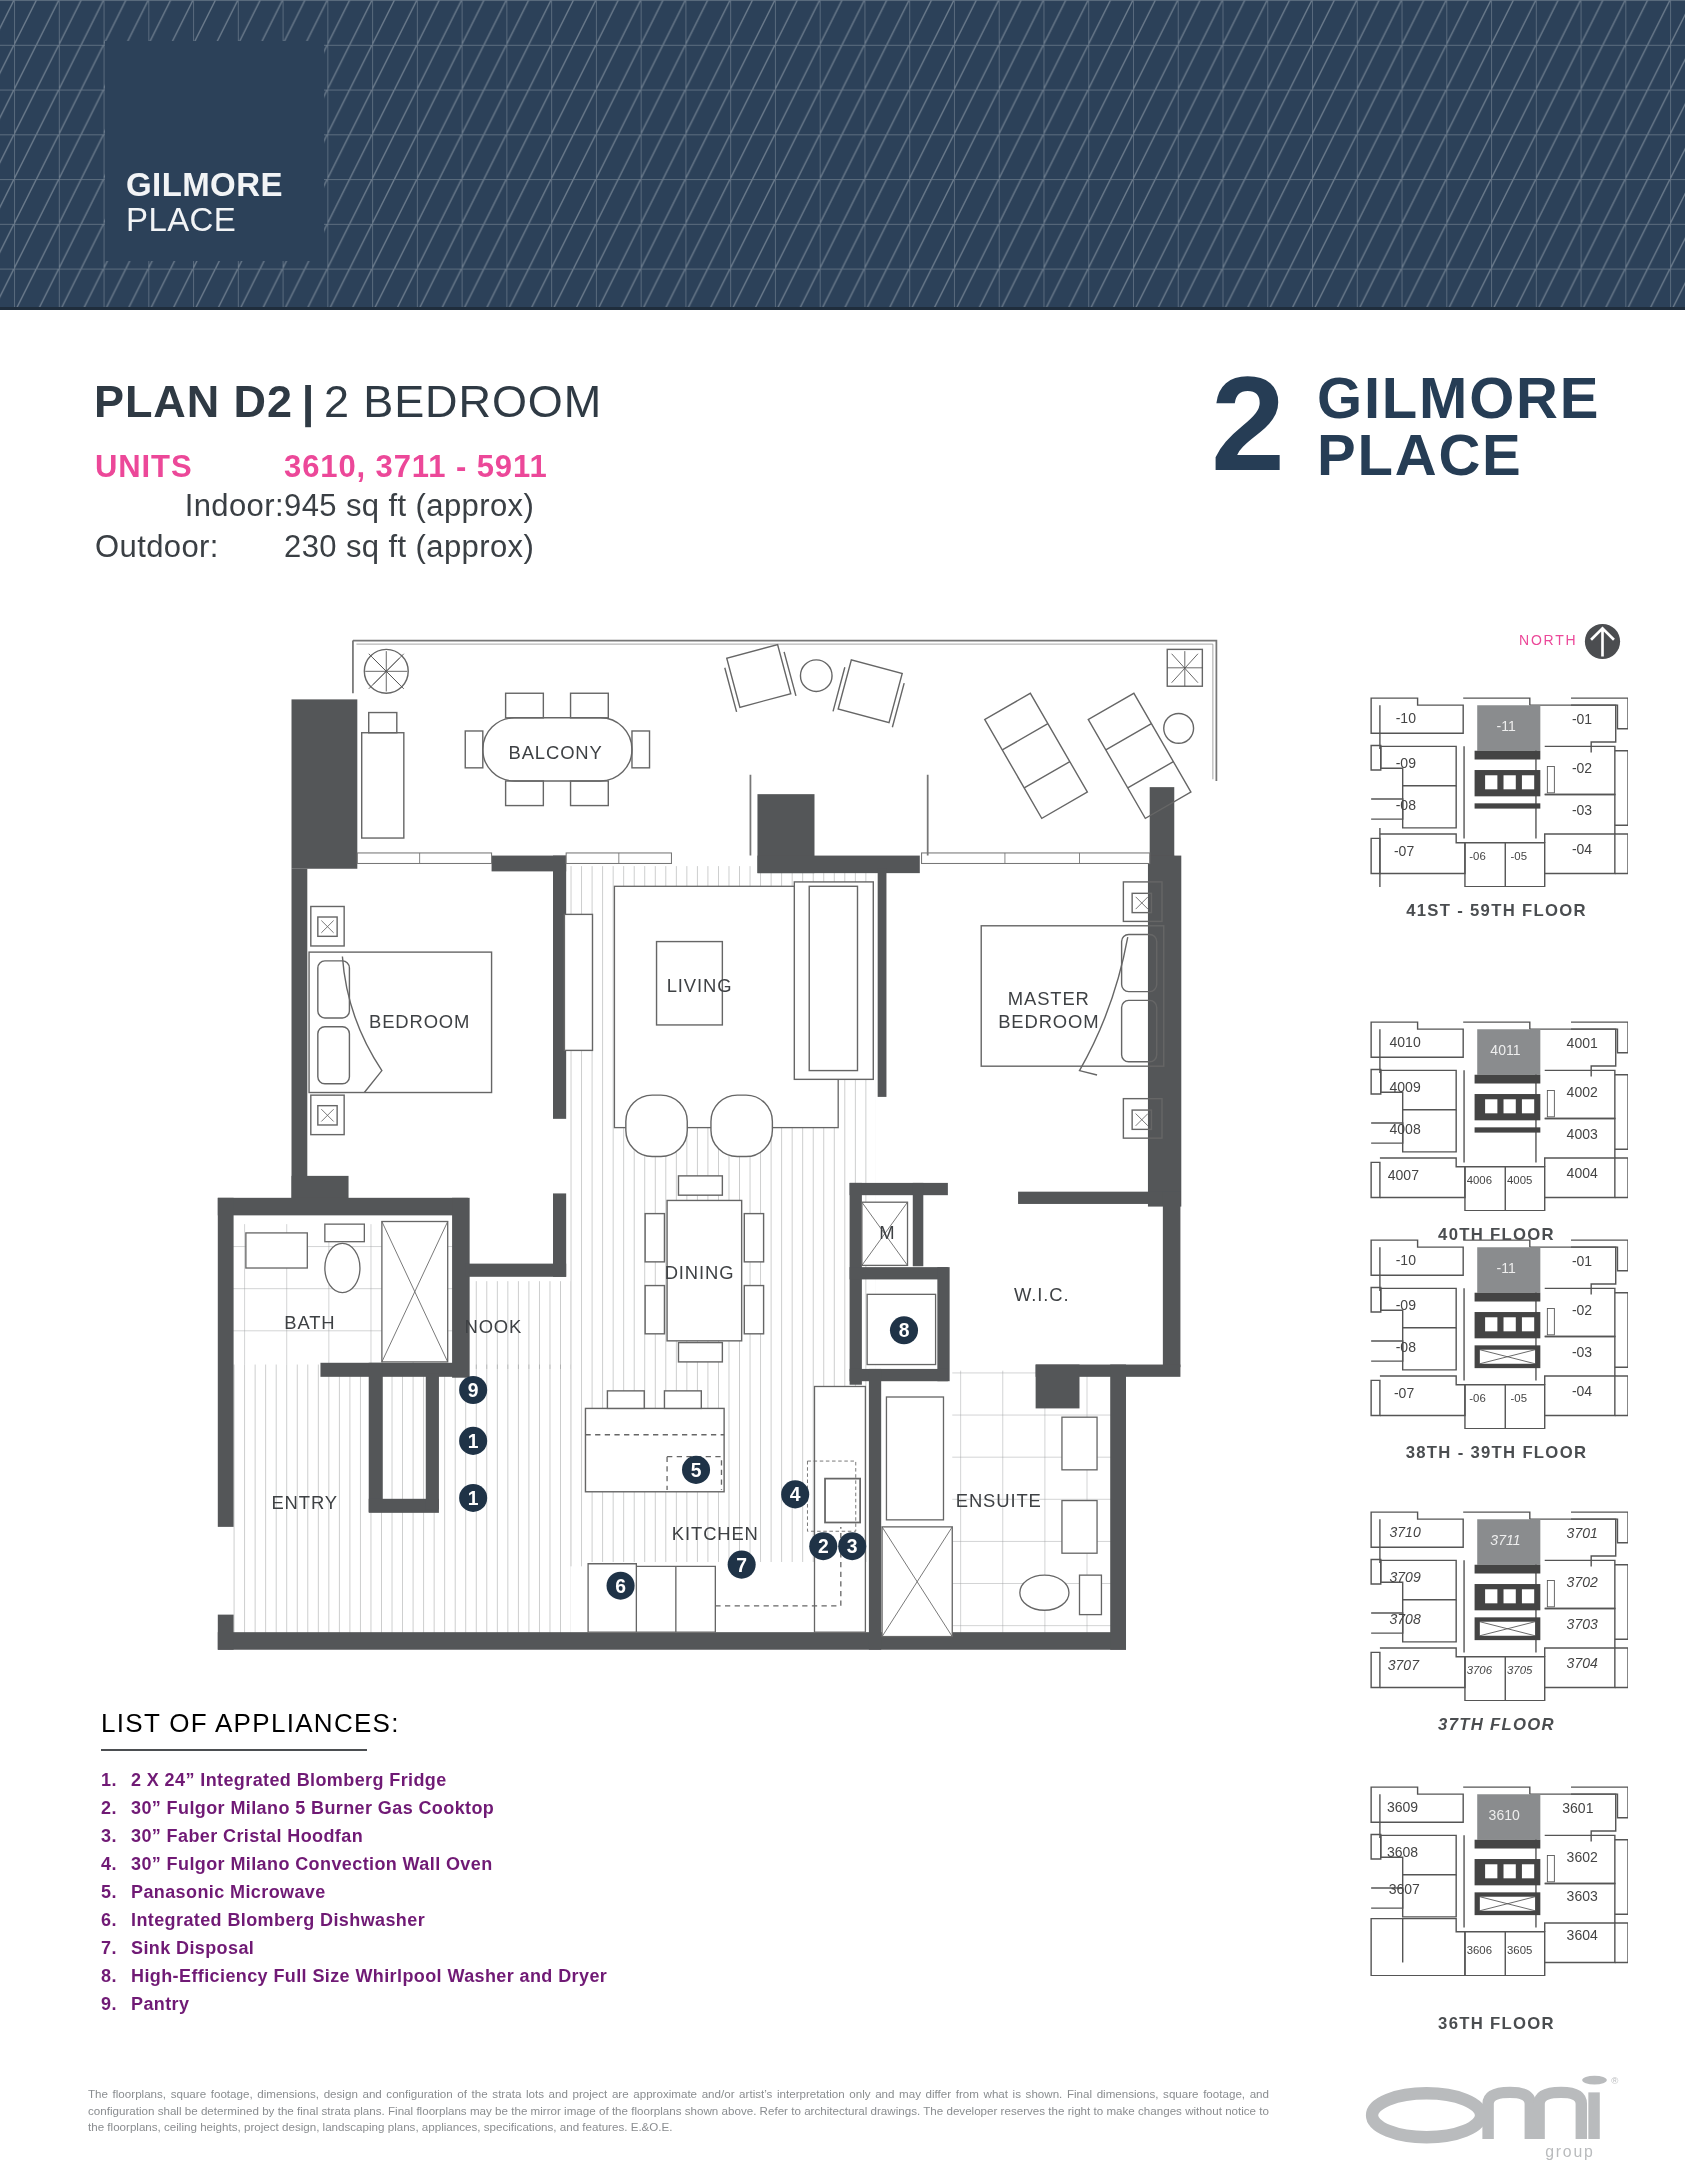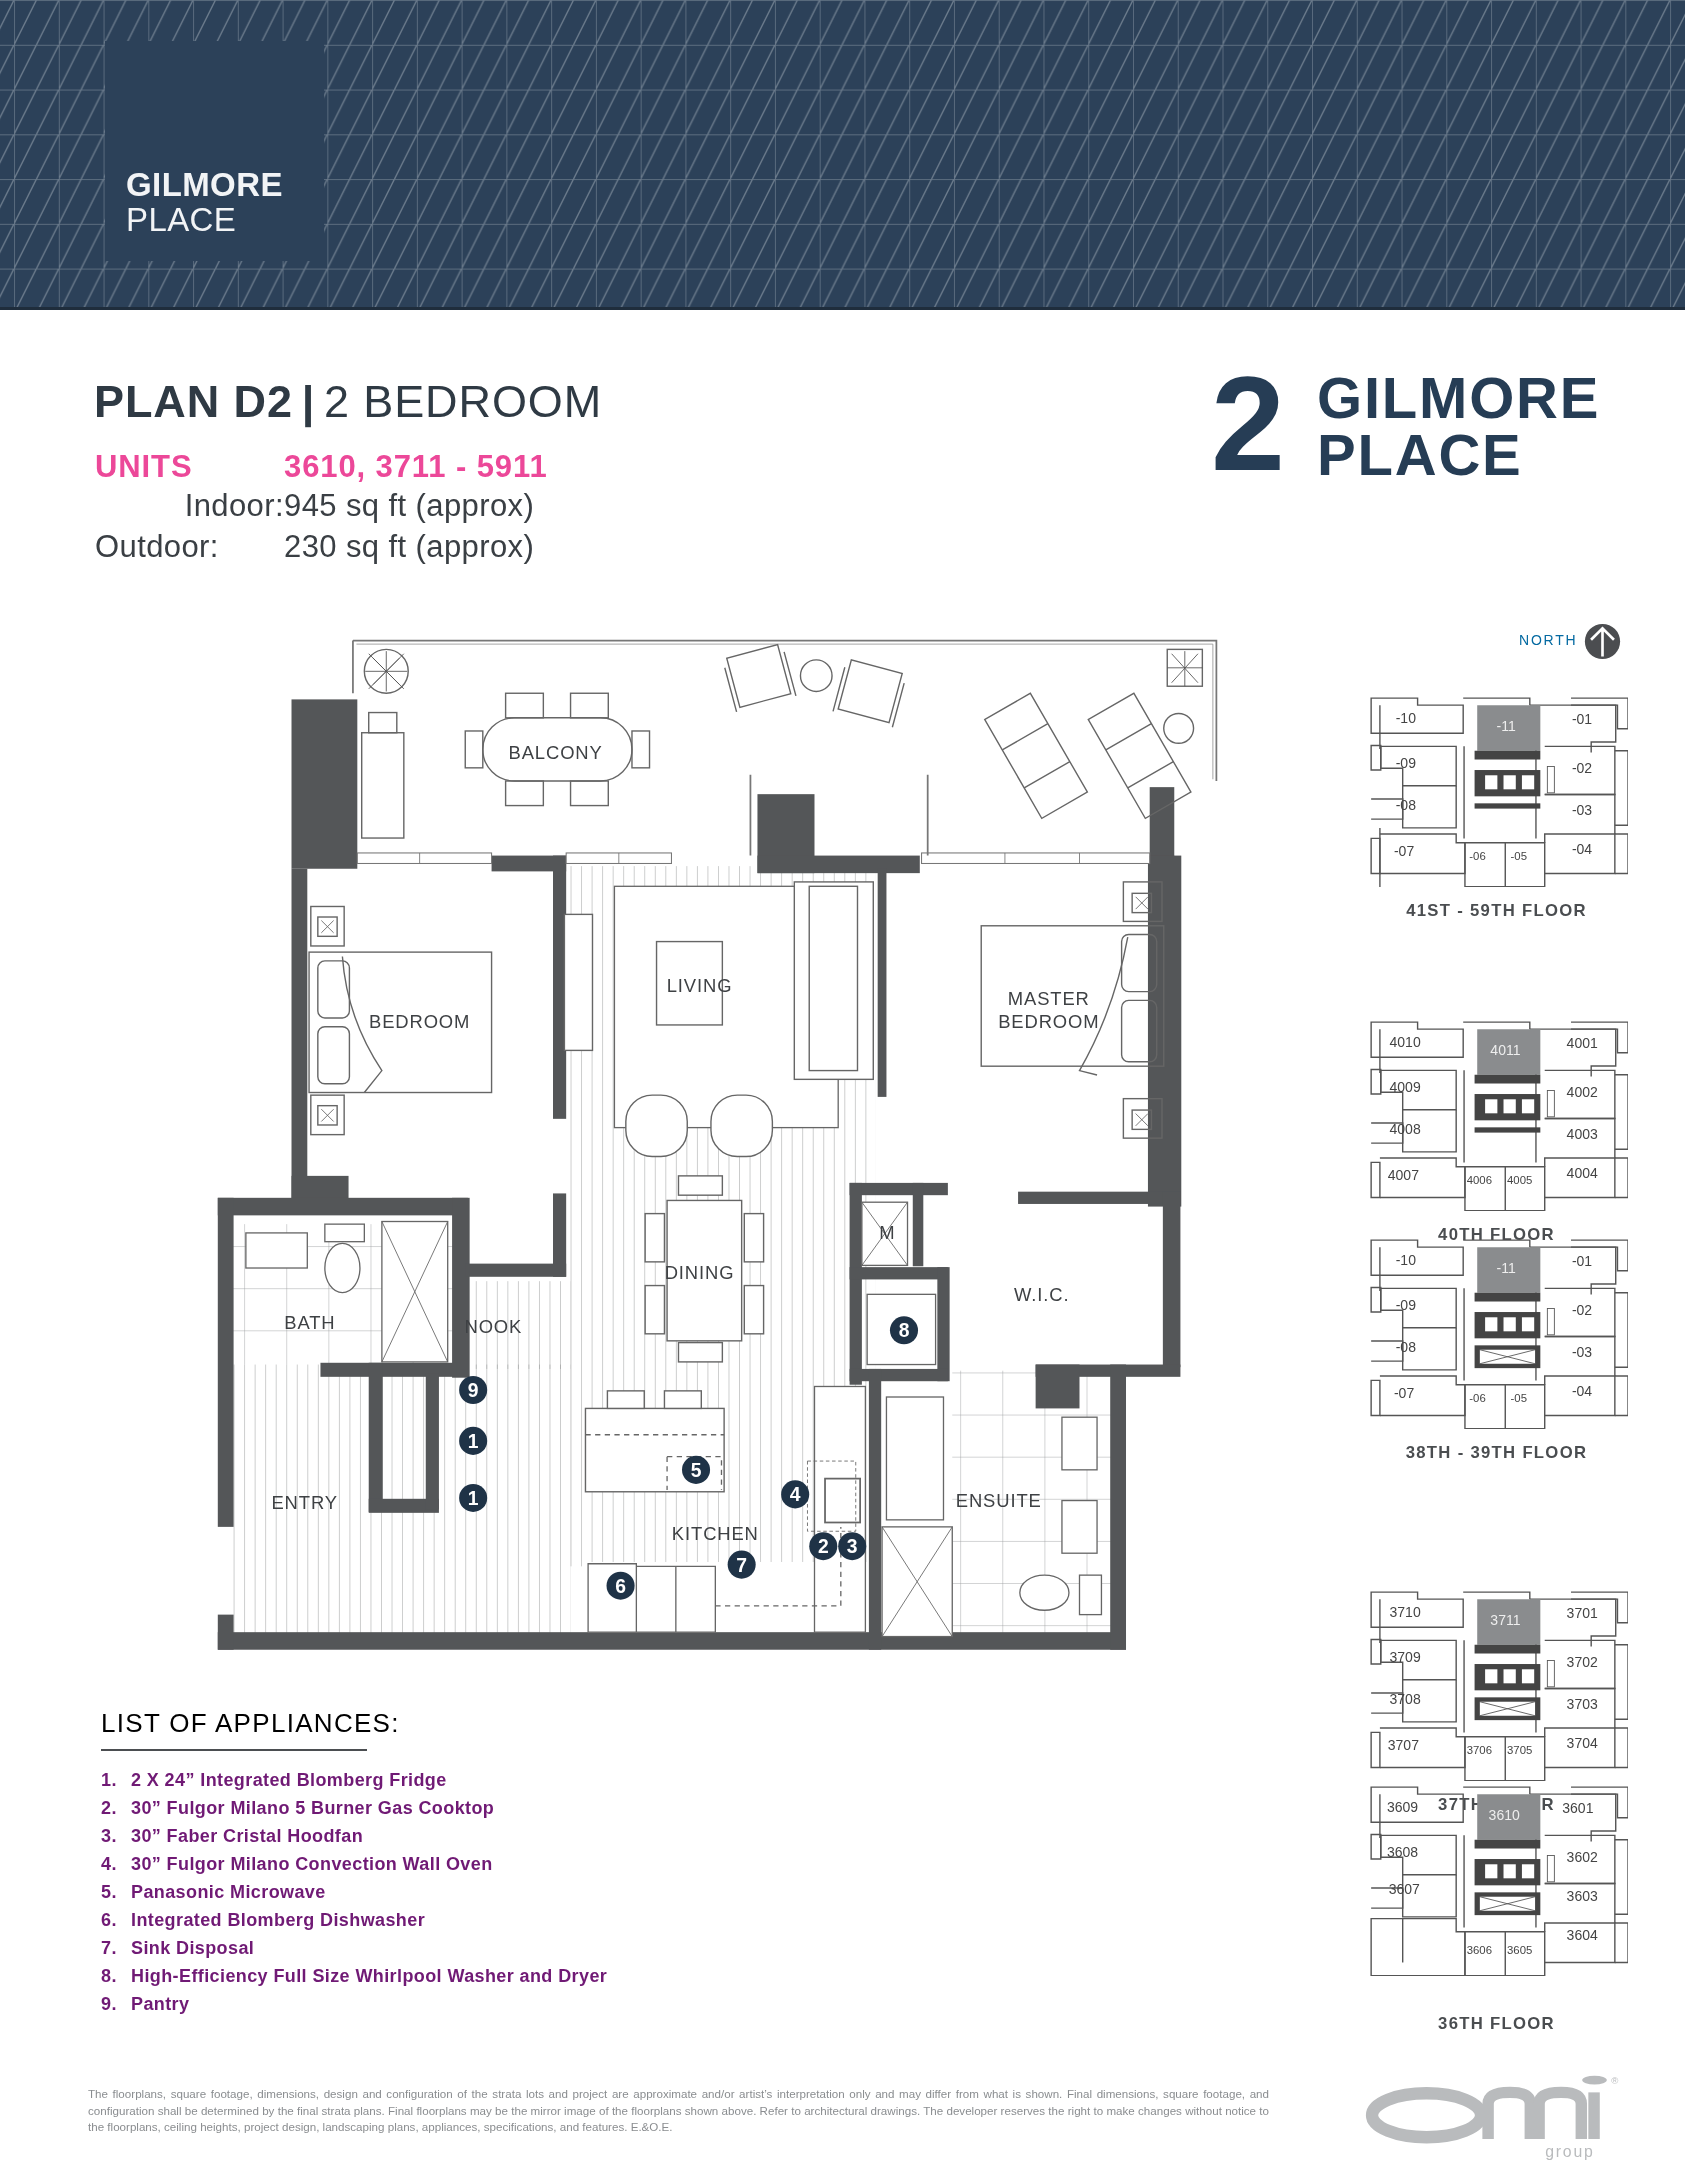--- a/index.html
+++ b/index.html
@@ -24,21 +24,21 @@
   #units-row { top:447px; font-weight:700; color:#ec4899; letter-spacing:0.9px; }
   #indoor-row { top:486px; letter-spacing:0.4px;text-align:right; }
   #outdoor-row { top:527px; letter-spacing:0.4px; }
 
   
   #logo2-num { left:1211px; top:358px; font-size:133px; font-weight:700; color:#263d55; line-height:132px; }
   #logo2-l1 { left:1317px; top:369px; font-size:58px; font-weight:700; color:#263d55; line-height:58px; letter-spacing:1.8px; }
   #logo2-l2 { left:1317px; top:426px; font-size:58px; font-weight:700; color:#263d55; line-height:58px; letter-spacing:1.8px; }
 
   
-  #north-label { left:1519px; top:632px; font-size:14px; letter-spacing:1.8px; color:#0369a1; }
+  #north-label { left:1519px; top:632px; font-size:14px; letter-spacing:1.8px; color:#ec4899; }
   #north-icon { left:1584px; top:623px; }
 
   
   .plate { left:1365px; width:263px; }
   .plate svg { display:block; }
   .plate-label { position:absolute; width:263px; text-align:center; font-size:16.7px; font-weight:700; letter-spacing:1.3px; color:#4a4d50; }
 
   
   #floorplan { left:202px; top:614px; }
 
@@ -233,21 +233,21 @@
     <text x="35" y="138" font-size="16" fill="#444" font-family="Liberation Sans, sans-serif">-08</text>
     <text x="236" y="143" font-size="16" fill="#444" font-family="Liberation Sans, sans-serif">-03</text>
     <text x="33" y="190" font-size="16" fill="#444" font-family="Liberation Sans, sans-serif">-07</text>
     <text x="119" y="195" font-size="13" fill="#444" font-family="Liberation Sans, sans-serif">-06</text>
     <text x="166" y="195" font-size="13" fill="#444" font-family="Liberation Sans, sans-serif">-05</text>
     <text x="236" y="188" font-size="16" fill="#444" font-family="Liberation Sans, sans-serif">-04</text>
   </svg>
   <div class="plate-label" style="top:212px;">38TH - 39TH FLOOR</div>
 </div>
 
-<div class="abs plate" style="top:1583px;">
+<div class="abs plate" style="top:1503px;font-style:italic;">
   <svg width="263" height="198" viewBox="0 0 300 225">
     <g fill="none" stroke="#555" stroke-width="1.6">
       <path d="M7 10 H60 V18 H112 V50 H7 Z"></path>
         <path d="M17 18 V68"></path>
       <path d="M112 10 H188 V18"></path>
         <path d="M235 10 H300 V45 H288 V18 H235"></path>
       <path d="M188 18 H286 V60 H258 V72"></path>
       <path d="M18 65 V90 H43 V110 H104 V65 Z"></path>
         <path d="M7 64 H18 V92 H7 Z"></path>
       <path d="M43 110 V158 H104 V110"></path>

